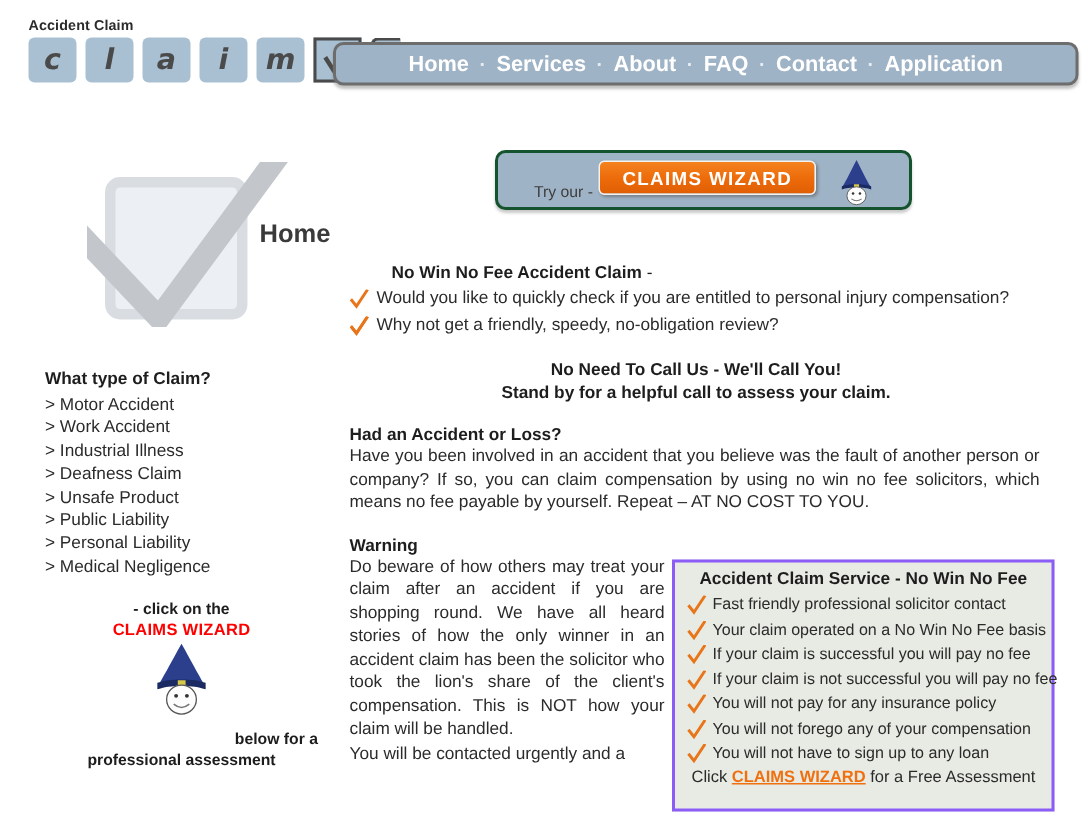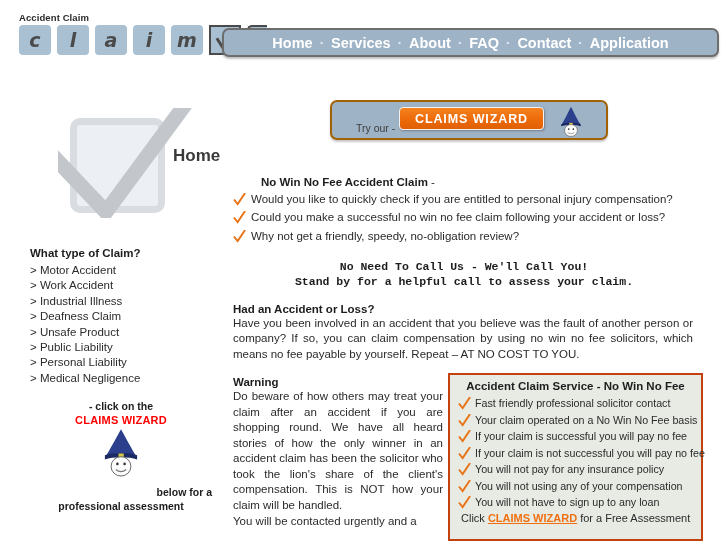--- a/index.html
+++ b/index.html
@@ -91,21 +91,21 @@
   #page-title {
     position: absolute; left: 115px; top: 38px;
     font-size: 17px; font-weight: bold; color: #3a3a3a;
   }
 
   
   #wizard-banner {
     position: absolute; left: 330px; top: 100px;
     width: 278px; height: 40px;
     background: #9fb3c6;
-    border: 2px solid #a16207;
+    border: 2px solid #14532d;
     border-radius: 7px;
     box-shadow: 0 2px 2px rgba(120,120,120,.4);
   }
   #try-our {
     position: absolute; left: 24px; top: 20px;
     font-size: 10.5px; color: #3d3d3d;
   }
   #wizard-btn {
     position: absolute; left: 67px; top: 5px;
     width: 145px; height: 23px;
@@ -143,37 +143,37 @@
   #content { position: absolute; left: 233px; top: 176px; width: 462px; }
 
   .lead-heading { font-size: 11.5px; font-weight: bold; color: #1d1d1d; padding-left: 28px; }
   .lead-heading .dash { font-weight: normal; }
   .check-line {
     position: relative; padding-left: 18px;
     font-size: 11.5px; color: #2b2b2b; line-height: 16px; margin-top: 2.5px;
   }
   .check-line .cmark { position: absolute; left: 0; top: 2px; width: 13px; height: 13px; }
 
-  #callout { text-align: center; margin-top: 15px; font-family: Liberation Mono, monospace; }
+  #callout { text-align: center; margin-top: 15px; }
   #callout div { font-size: 11.5px; font-weight: bold; color: #1d1d1d; line-height: 15px; }
 
   .sec-heading { font-size: 11.5px; font-weight: bold; color: #1d1d1d; margin-top: 14px; }
   .sec-body {
     font-size: 11.5px; color: #2b2b2b; line-height: 15.5px;
     text-align: justify; margin-top: 1px;
   }
   #section-accident { width: 460px; }
   #col-narrow { width: 210px; }
 
   
   #service-box {
     position: absolute; left: 448px; top: 373px;
     width: 255px; height: 168px;
     background: #e7ebe4;
-    border: 2px solid #c2410c;
+    border: 2px solid #8b5cf6;
     padding: 5px 7px 0 7px;
   }
   #service-title {
     text-align: center; font-size: 11.5px; font-weight: bold;
     color: #1d1d1d; margin-bottom: 3px;
   }
   .svc-line {
     position: relative; padding-left: 18px;
     font-size: 10.7px; color: #2b2b2b; line-height: 16.5px;
     white-space: nowrap;
@@ -285,21 +285,20 @@
     <div class="check-line">
       <svg class="cmark" viewBox="0 0 14 14">
         <path d="M1,7 L5,12 L13,0" fill="none" stroke="#e8751a" stroke-width="2.1"></path>
       </svg>
       <span>Would you like to quickly check if you are entitled to personal injury compensation?</span>
     </div>
     <div class="check-line">
       <svg class="cmark" viewBox="0 0 14 14">
         <path d="M1,7 L5,12 L13,0" fill="none" stroke="#e8751a" stroke-width="2.1"></path>
       </svg>
-      <span>Could you make a successful no win no fee claim following your accident or loss?</span>
     </div>
     <div class="check-line">
       <svg class="cmark" viewBox="0 0 14 14">
         <path d="M1,7 L5,12 L13,0" fill="none" stroke="#e8751a" stroke-width="2.1"></path>
       </svg>
       <span>Why not get a friendly, speedy, no-obligation review?</span>
     </div>
 
     <div id="callout">
       <div>No Need To Call Us - We'll Call You!</div>
@@ -349,21 +348,21 @@
     <div class="svc-line">
       <svg class="cmark" viewBox="0 0 14 14">
         <path d="M1,7 L5,12 L13,0" fill="none" stroke="#e8751a" stroke-width="2.1"></path>
       </svg>
       <span>You will not pay for any insurance policy</span>
     </div>
     <div class="svc-line">
       <svg class="cmark" viewBox="0 0 14 14">
         <path d="M1,7 L5,12 L13,0" fill="none" stroke="#e8751a" stroke-width="2.1"></path>
       </svg>
-      <span>You will not using any of your compensation</span>
+      <span>You will not forego any of your compensation</span>
     </div>
     <div class="svc-line">
       <svg class="cmark" viewBox="0 0 14 14">
         <path d="M1,7 L5,12 L13,0" fill="none" stroke="#e8751a" stroke-width="2.1"></path>
       </svg>
       <span>You will not have to sign up to any loan</span>
     </div>
 
     <div id="svc-cta">
       <span>Click </span><span class="wzlink">CLAIMS WIZARD</span><span> for a Free Assessment</span>

